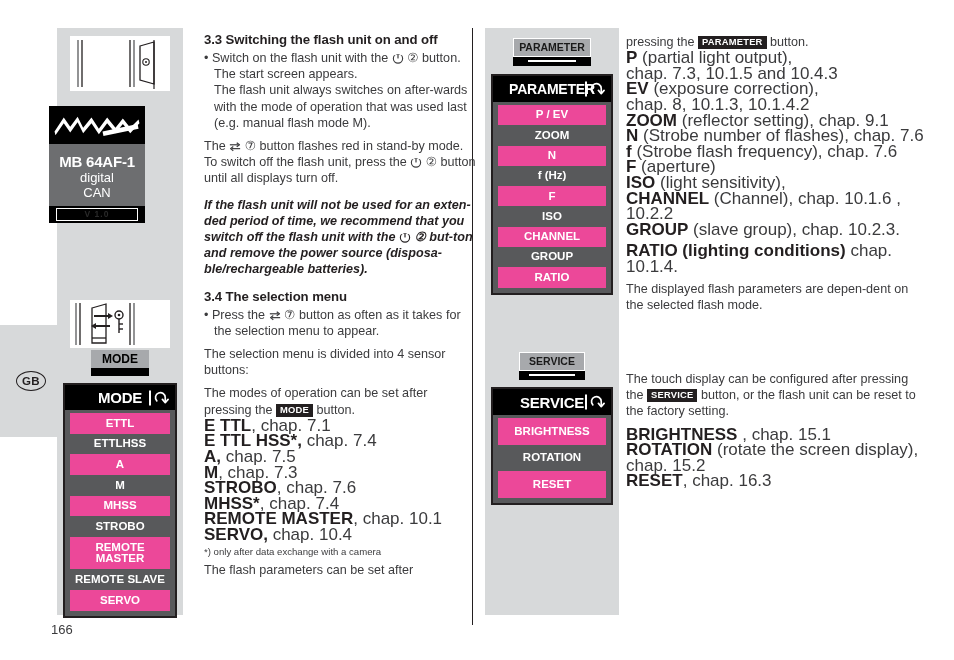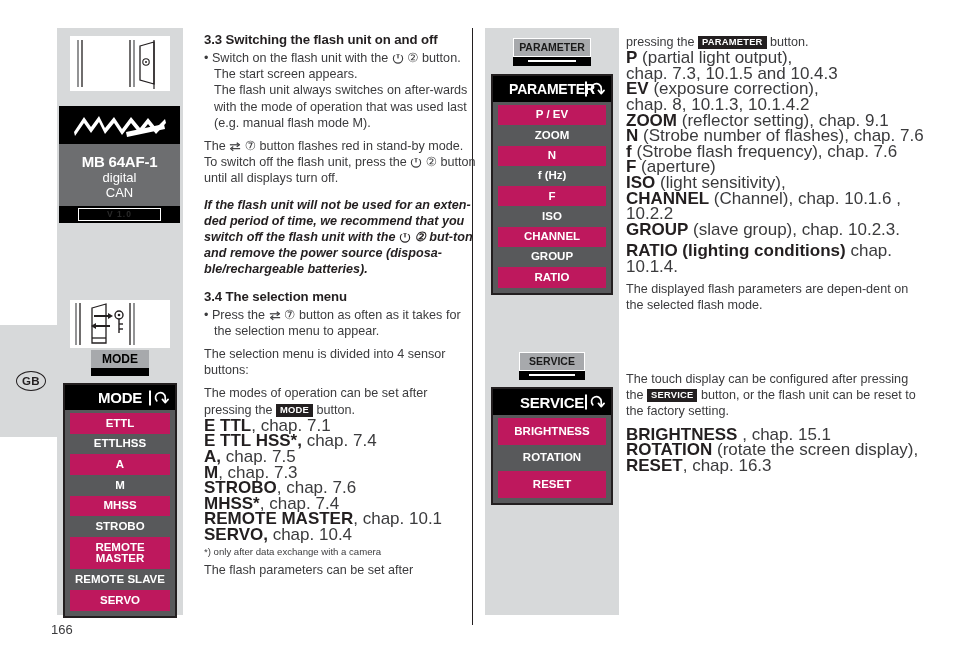--- a/index.html
+++ b/index.html
@@ -103,22 +103,22 @@
   .illus {
     position: absolute;
     background: #ffffff;
   }
   #illus-top    { left: 70px; top: 36px;  width: 100px; height: 55px; }
   #illus-mid    { left: 70px; top: 300px; width: 100px; height: 48px; }
 
   
   #startscreen {
     position: absolute;
-    left: 59px; top: 106px;
-    width: 121px; height: 117px;
+    left: 49px; top: 106px;
+    width: 96px; height: 117px;
     background: #6d6e70;
     overflow: hidden;
   }
   #startscreen .logo-band {
     height: 38px; background: #000000;
     display: flex; align-items: center; justify-content: center;
   }
   #startscreen .mid-band {
     height: 62px; background: #6d6e70;
     display: flex; flex-direction: column; align-items: center; justify-content: center;
@@ -200,21 +200,21 @@
   .menu-head .back .vbar {
     width: 1.6px; height: 15px; background: #ffffff;
   }
   .menu-items { padding: 3px 5px 5px 5px; }
   .menu-item {
     color: #ffffff;
     font-weight: 700;
     text-align: center;
     line-height: 1;
   }
-  .menu-item.lt { background: #be185d; }
+  .menu-item.lt { background: #ec4899; }
   .menu-item.dk { background: #58595b; }
 
   
   #menu-mode { left: 63px; top: 383px; width: 114px; }
   #menu-mode .menu-head { height: 25px; font-size: 15px; }
   #menu-mode .menu-item { font-size: 11.5px; padding: 4.6px 0; }
 
   
   #menu-parameter { left: 491px; top: 74px; width: 122px; }
   #menu-parameter .menu-head { height: 26px; font-size: 15px; }
@@ -475,19 +475,20 @@
 
     <p class="body" style="margin-top:6px">The displayed flash parameters are depen-dent on the selected flash mode.</p>
 
     <p class="body" style="margin-top:58px">
       <span>The touch display can be configured after pressing the </span><span class="keycap">SERVICE</span><span> button, or the flash unit can be reset to the factory setting.</span>
     </p>
 
     <div id="service-list">
         <p class="listline"><b>BRIGHTNESS</b><span> , chap. 15.1</span></p>
         <p class="listline"><b>ROTATION</b><span> (rotate the screen display),</span></p>
+        <p class="listline"><span>chap. 15.2</span></p>
         <p class="listline"><b>RESET</b><span>, chap. 16.3</span></p>
       </div>
   </div>
 
   <div id="pagenum">166</div>
 
 </div>
 
 </body></html>

